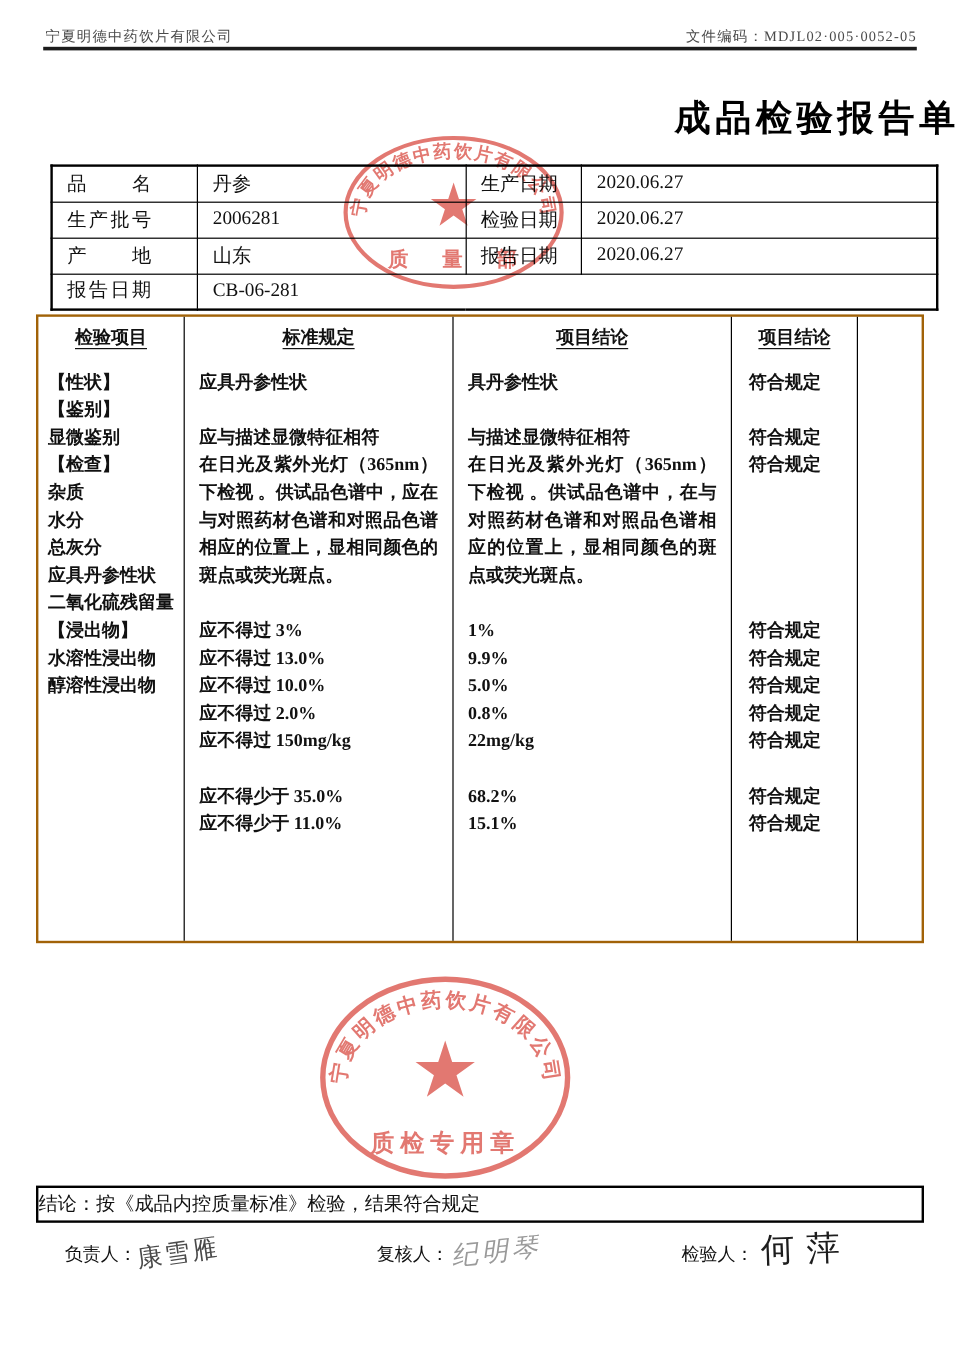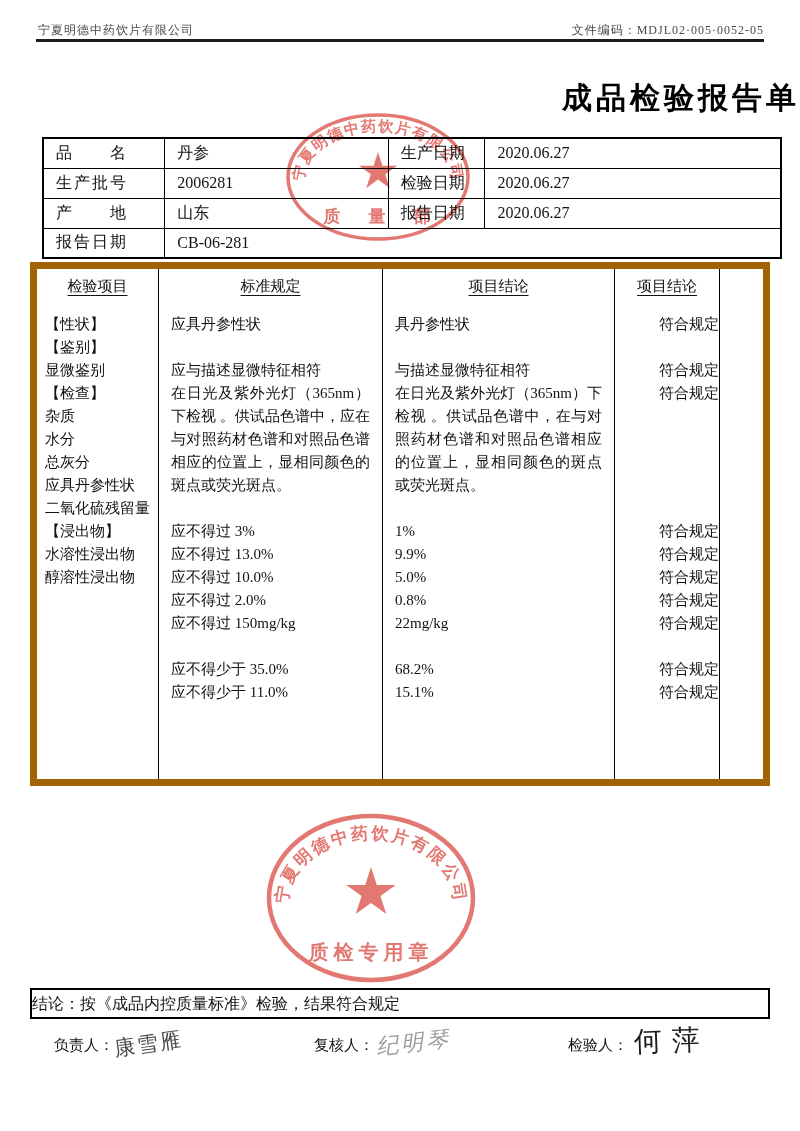--- a/index.html
+++ b/index.html
@@ -23,35 +23,35 @@
   table.info td { border:1px solid #000; height:30px; padding:0 0 0 12px; vertical-align:middle; }
   table.info { border:2px solid #000; }
   table.info td.c1 { width:122px; }
   table.info td.c2 { width:224px; }
   table.info td.c3 { width:97px;  }
   table.info td.c4 { width:297px; }
   .spread { display:inline-block; width:70px; text-align:justify; text-align-last:justify; }
 
   
   .main { position:absolute; top:262px; left:30px; width:740px; height:524px;
-          border:7px solid #a16207; display:flex; font-size:15px; }
+          border:2px solid #a16207; display:flex; font-size:15px;font-weight:bold; }
   .col { height:100%; }
   .c-item  { width:122px; border-right:1px solid #000; }
   .c-std   { width:224px; border-right:1px solid #000; padding:0 12px; }
   .c-res   { width:232px; border-right:1px solid #000; padding:0 12px; }
   .c-con   { width:105px; border-right:1px solid #000; }
   .c-extra { flex:1; }
   .hd { height:30px; padding-top:8px; text-align:center; }
   .hd span { text-decoration:underline; text-underline-offset:4px; }
   .sp { height:14px; }
   .ln { height:23px; line-height:23px; white-space:nowrap; }
   .rtall { height:115px; line-height:23px; text-align:justify; white-space:normal; }
   .rtall.one { text-align:left; }
   .c-item .ln, .c-item .rtall { padding-left:8px; }
-  .c-con .ln,  .c-con .rtall  { padding-left:14px;text-align:right; }
+  .c-con .ln,  .c-con .rtall  { padding-left:14px; }
 
   
   .conclusion { position:absolute; top:988px; left:30px; width:740px; height:31px;
                 border:2px solid #000; font-size:16px; line-height:27px; }
 
   
   .sigrow { position:absolute; top:1028px; left:46px; width:740px; height:70px; font-size:15px; }
   .sig-label { position:absolute; top:8px; }
   .sig-name { position:absolute; color:#444; }
   .sig1 { left:8px; }

